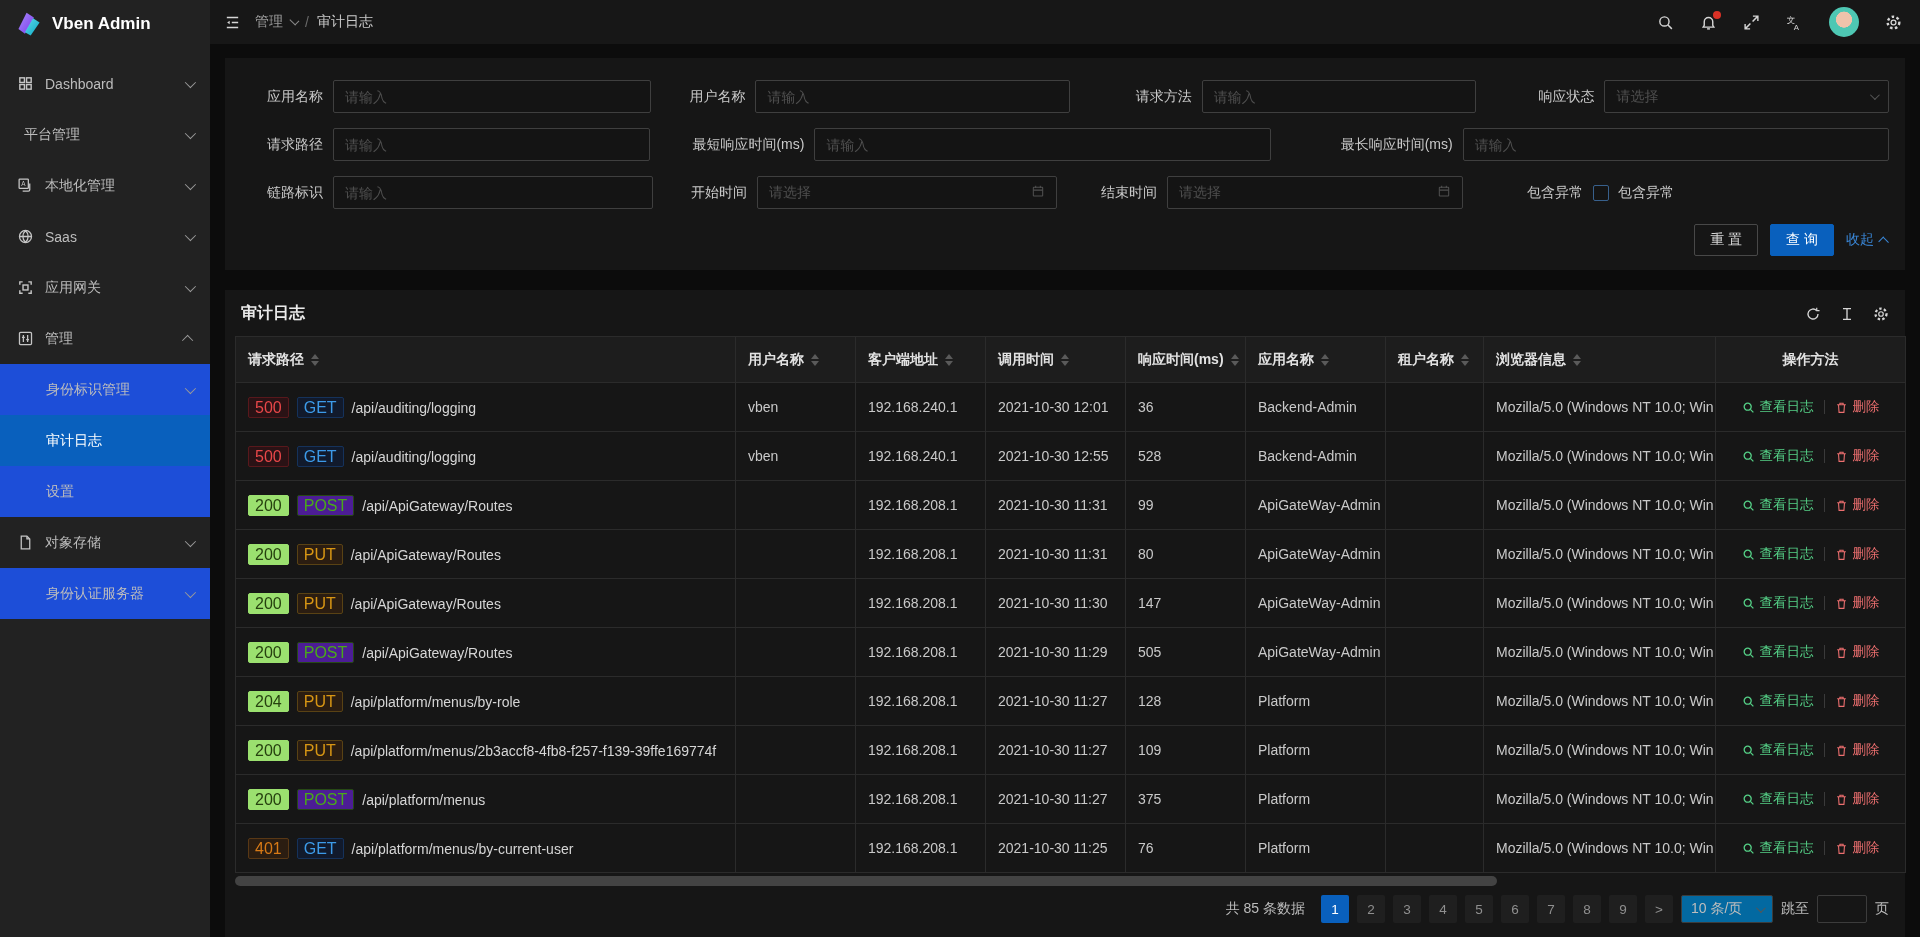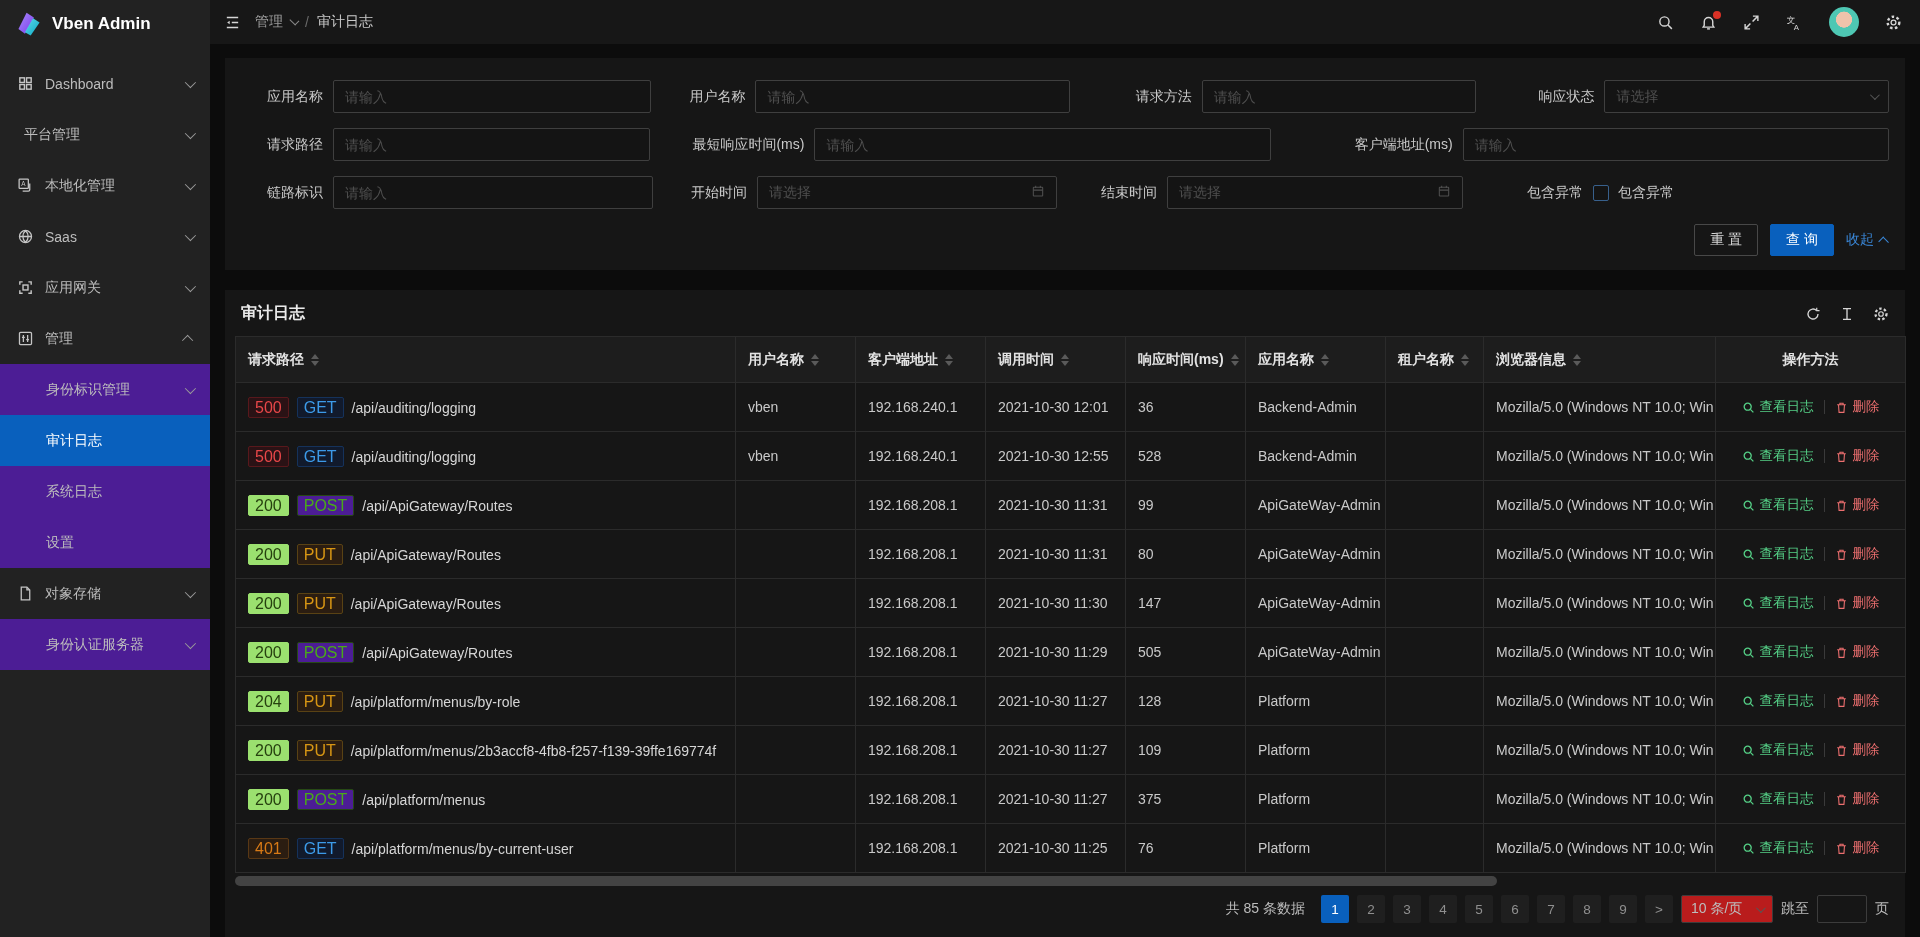--- a/index.html
+++ b/index.html
@@ -12,21 +12,21 @@
 
   
   .sidebar { width:210px; flex:0 0 210px; background:#222222; height:100%; }
   .logo-row { height:48px; display:flex; align-items:center; gap:10px; padding:0 16px; cursor:pointer; }
   .logo-title { color:#ffffff; font-weight:bold; font-size:17px; white-space:nowrap; }
   .menu { padding-top:10px; }
   .menu-item { height:51px; display:flex; align-items:center; padding:0 17px; color:#bdbdbd; cursor:pointer; font-size:14px; }
   .menu-item .mi-icon { width:17px; height:17px; margin-right:11px; color:#c5c5c5; display:inline-flex; }
   .menu-item .mi-icon svg { width:17px; height:17px; }
   .menu-item.no-icon { padding-left:24px; }
-  .menu-item.sub { background:#4c1d95; padding-left:46px; }
+  .menu-item.sub { background:#1d4ed8; padding-left:46px; }
   .menu-item.active { background:var(--accent); color:#ffffff; }
   .mi-label { white-space:nowrap; overflow:hidden; }
   .chev { margin-left:auto; width:8px; height:8px; border-right:1.6px solid #9a9a9a; border-bottom:1.6px solid #9a9a9a; flex:0 0 8px; }
   .chev.down { transform:rotate(45deg) translateY(-2px); }
   .chev.up { transform:rotate(-135deg) translateY(-2px); }
 
   
   .main { flex:1; display:flex; flex-direction:column; min-width:0; }
   .topbar { height:44px; flex:0 0 44px; background:#171717; display:flex; align-items:center; justify-content:space-between; padding:0 18px 0 14px; }
   .tb-left { display:flex; align-items:center; gap:14px; }
@@ -99,21 +99,21 @@
   .vdiv { width:1px; height:14px; background:#3a3a3a; }
 
   .hscrollbar { height:10px; margin:3px 10px 0; }
   .hscroll-thumb { height:10px; width:76%; background:#434343; border-radius:5px; cursor:pointer; }
 
   
   .pagination { display:flex; align-items:center; justify-content:flex-end; gap:8px; padding:9px 16px 10px; color:#bdbdbd; }
   .pg-total { margin-right:8px; }
   .pg-btn { min-width:28px; height:28px; display:inline-flex; align-items:center; justify-content:center; background:#1f1f1f; color:#8f8f8f; border-radius:2px; cursor:pointer; font-size:13.5px; }
   .pg-btn.active { background:var(--accent); color:#fff; }
-  .pg-select { height:28px; min-width:92px; border:1px solid #3c3c3c; border-radius:2px; display:inline-flex; align-items:center; justify-content:space-between; padding:0 9px; color:#bdbdbd; cursor:pointer; background:#b91c1c; }
+  .pg-select { height:28px; min-width:92px; border:1px solid #3c3c3c; border-radius:2px; display:inline-flex; align-items:center; justify-content:space-between; padding:0 9px; color:#bdbdbd; cursor:pointer; background:#0369a1; }
   .pg-jump-input { width:50px; height:28px; background:#161616; border:1px solid #3c3c3c; border-radius:2px; color:#d9d9d9; padding:0 6px; outline:none; font-family:inherit; }
 </style>
 </head>
 <body>
 
 <div class="app">
 
   <aside class="sidebar">
     <div class="logo-row">
       <svg width="26" height="26" viewBox="0 0 32 32">
@@ -192,23 +192,20 @@
           <span class="chev up"></span>
         </div>
         <div class="menu-item sub">
           <span class="mi-label">身份标识管理</span>
           <span class="chev down"></span>
         </div>
         <div class="menu-item sub active">
           <span class="mi-label">审计日志</span>
         </div>
         <div class="menu-item sub">
-          <span class="mi-label">系统日志</span>
-        </div>
-        <div class="menu-item sub">
           <span class="mi-label">设置</span>
         </div>
         <div class="menu-item">
           <span class="mi-icon">
             <svg viewBox="0 0 24 24" fill="none" stroke="currentColor" stroke-width="1.8">
               <path d="M6 3h8l4 4v14H6z"></path>
               <path d="M14 3v4h4"></path>
             </svg>
           </span>
           <span class="mi-label">对象存储</span>
@@ -305,21 +302,21 @@
             <div class="f-row">
               <div class="fg" style="width: 412px; margin-left: 0px;">
                 <span class="lbl" style="width: 92px;">请求路径</span>
                 <input class="ctrl" type="text" placeholder="请输入" style="">
               </div>
               <div class="fg" style="width: 612px; margin-left: 12px;">
                 <span class="lbl" style="width: 152px;">最短响应时间(ms)</span>
                 <input class="ctrl" type="text" placeholder="请输入" style="">
               </div>
               <div class="fg" style="width: 582px; margin-left: 40px;">
-                <span class="lbl" style="width: 152px;">客户端地址(ms)</span>
+                <span class="lbl" style="width: 152px;">最长响应时间(ms)</span>
                 <input class="ctrl" type="text" placeholder="请输入" style="">
               </div>
             </div>
             <div class="f-row">
               <div class="fg" style="width: 412px; margin-left: 0px;">
                 <span class="lbl" style="width: 92px;">链路标识</span>
                 <input class="ctrl" type="text" placeholder="请输入" style="">
               </div>
               <div class="fg" style="width: 392px; margin-left: 12px;">
                 <span class="lbl" style="width: 92px;">开始时间</span>

